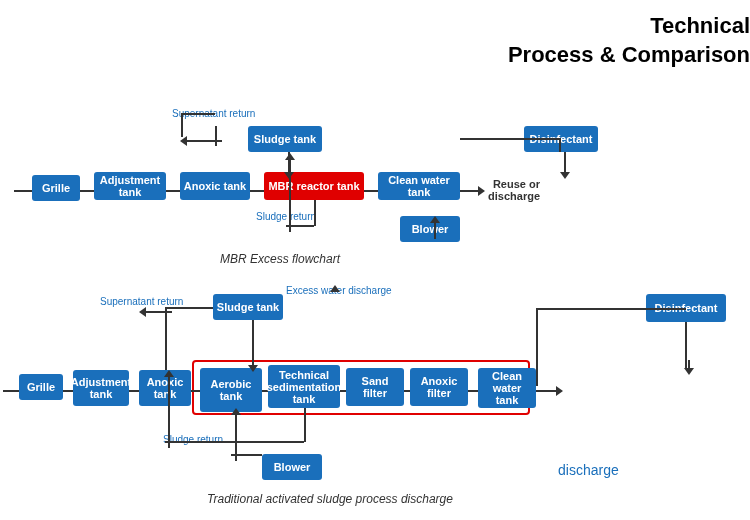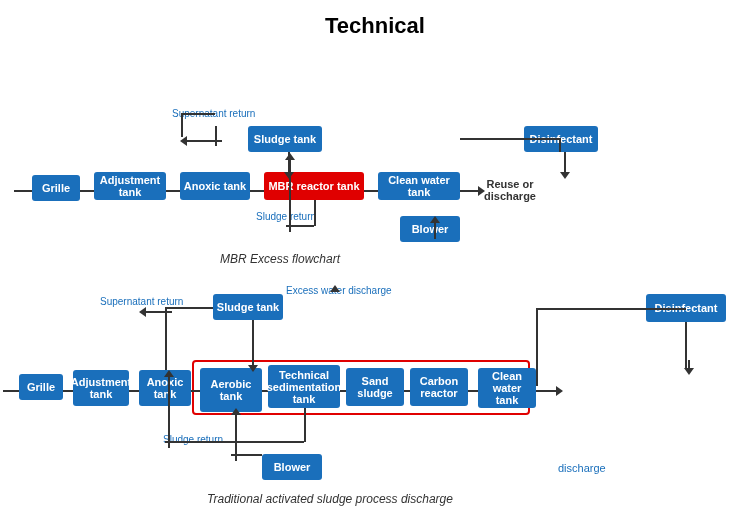--- a/index.html
+++ b/index.html
@@ -6,21 +6,21 @@
     body {
       width: 750px;
       height: 520px;
       background: #fff;
       font-family: Arial, sans-serif;
       overflow: hidden;
       position: relative;
     }
 
     .page-title {
-      text-align: center;
+      text-align: right;
       font-size: 22px;
       font-weight: bold;
       padding-top: 12px;
       line-height: 1.3;
       color: #000;
     }
 
     
     .box {
       background: #1a6fbb;
@@ -119,20 +119,21 @@
       position: absolute;
       width: 2px;
       background: #333;
     }
   </style>
 </head>
 <body>
 
 <div class="page-title">
   <span>Technical</span><br>
+  <span>Process &amp; Comparison</span>
 </div>
 
 <div class="arrow arrow-right" style="left:14px; top:186px;">
   <div class="arrow-line" style="width:18px;"></div>
   <div class="arrow-head"></div>
 </div>
 
 <div class="box" style="left:32px; top:175px; width:48px; height:26px;">
   <span>Grille</span>
 </div>
@@ -171,21 +172,21 @@
 
 <div class="box" style="left:378px; top:172px; width:82px; height:28px;">
   <span>Clean water tank</span>
 </div>
 
 <div class="arrow arrow-right" style="left:460px; top:186px;">
   <div class="arrow-line" style="width:18px;"></div>
   <div class="arrow-head"></div>
 </div>
 
-<div style="position:absolute; left:480px; top:178px; font-size:11px; color:#333; font-weight:bold; width:60px; text-align:center;">
+<div style="position:absolute; left:480px; top:178px; font-size:11px; color:#333; font-weight:bold; width:60px; text-align:right;">
   <span>Reuse or discharge</span>
 </div>
 
 <div class="box" style="left:248px; top:126px; width:74px; height:26px;">
   <span>Sludge tank</span>
 </div>
 
 <div class="box" style="left:524px; top:126px; width:74px; height:26px;">
   <span>Disinfectant</span>
 </div>
@@ -286,47 +287,47 @@
 <div class="box" style="left:268px; top:365px; width:72px; height:43px;">
   <span>Technical sedimentation tank</span>
 </div>
 
 <div class="arrow arrow-right" style="left:340px; top:386px;">
   <div class="arrow-line" style="width:6px;"></div>
   <div class="arrow-head"></div>
 </div>
 
 <div class="box" style="left:346px; top:368px; width:58px; height:38px;">
-  <span>Sand sludge</span>
+  <span>Sand filter</span>
 </div>
 
 <div class="arrow arrow-right" style="left:404px; top:386px;">
   <div class="arrow-line" style="width:6px;"></div>
   <div class="arrow-head"></div>
 </div>
 
 <div class="box" style="left:410px; top:368px; width:58px; height:38px;">
-  <span>Carbon reactor</span>
+  <span>Anoxic filter</span>
 </div>
 
 <div class="arrow arrow-right" style="left:468px; top:386px;">
   <div class="arrow-line" style="width:10px;"></div>
   <div class="arrow-head"></div>
 </div>
 
 <div class="box" style="left:478px; top:368px; width:58px; height:40px;">
   <span>Clean water tank</span>
 </div>
 
 <div class="arrow arrow-right" style="left:536px; top:386px;">
   <div class="arrow-line" style="width:20px;"></div>
   <div class="arrow-head"></div>
 </div>
 
-<div class="label-text" style="left:558px; top:462px; font-size:11px; color:#1a6fbb;">
+<div class="label-text" style="left:558px; top:462px; font-size:14px; color:#1a6fbb;">
   <span>discharge</span>
 </div>
 
 <div class="box" style="left:646px; top:294px; width:80px; height:28px;">
   <span>Disinfectant</span>
 </div>
 
 <div class="vline" style="left:685px; top:322px; height:46px;"></div>
 <div class="arrow arrow-down" style="left:684px; top:360px;">
   <div class="arrow-line" style="height:8px;"></div>

